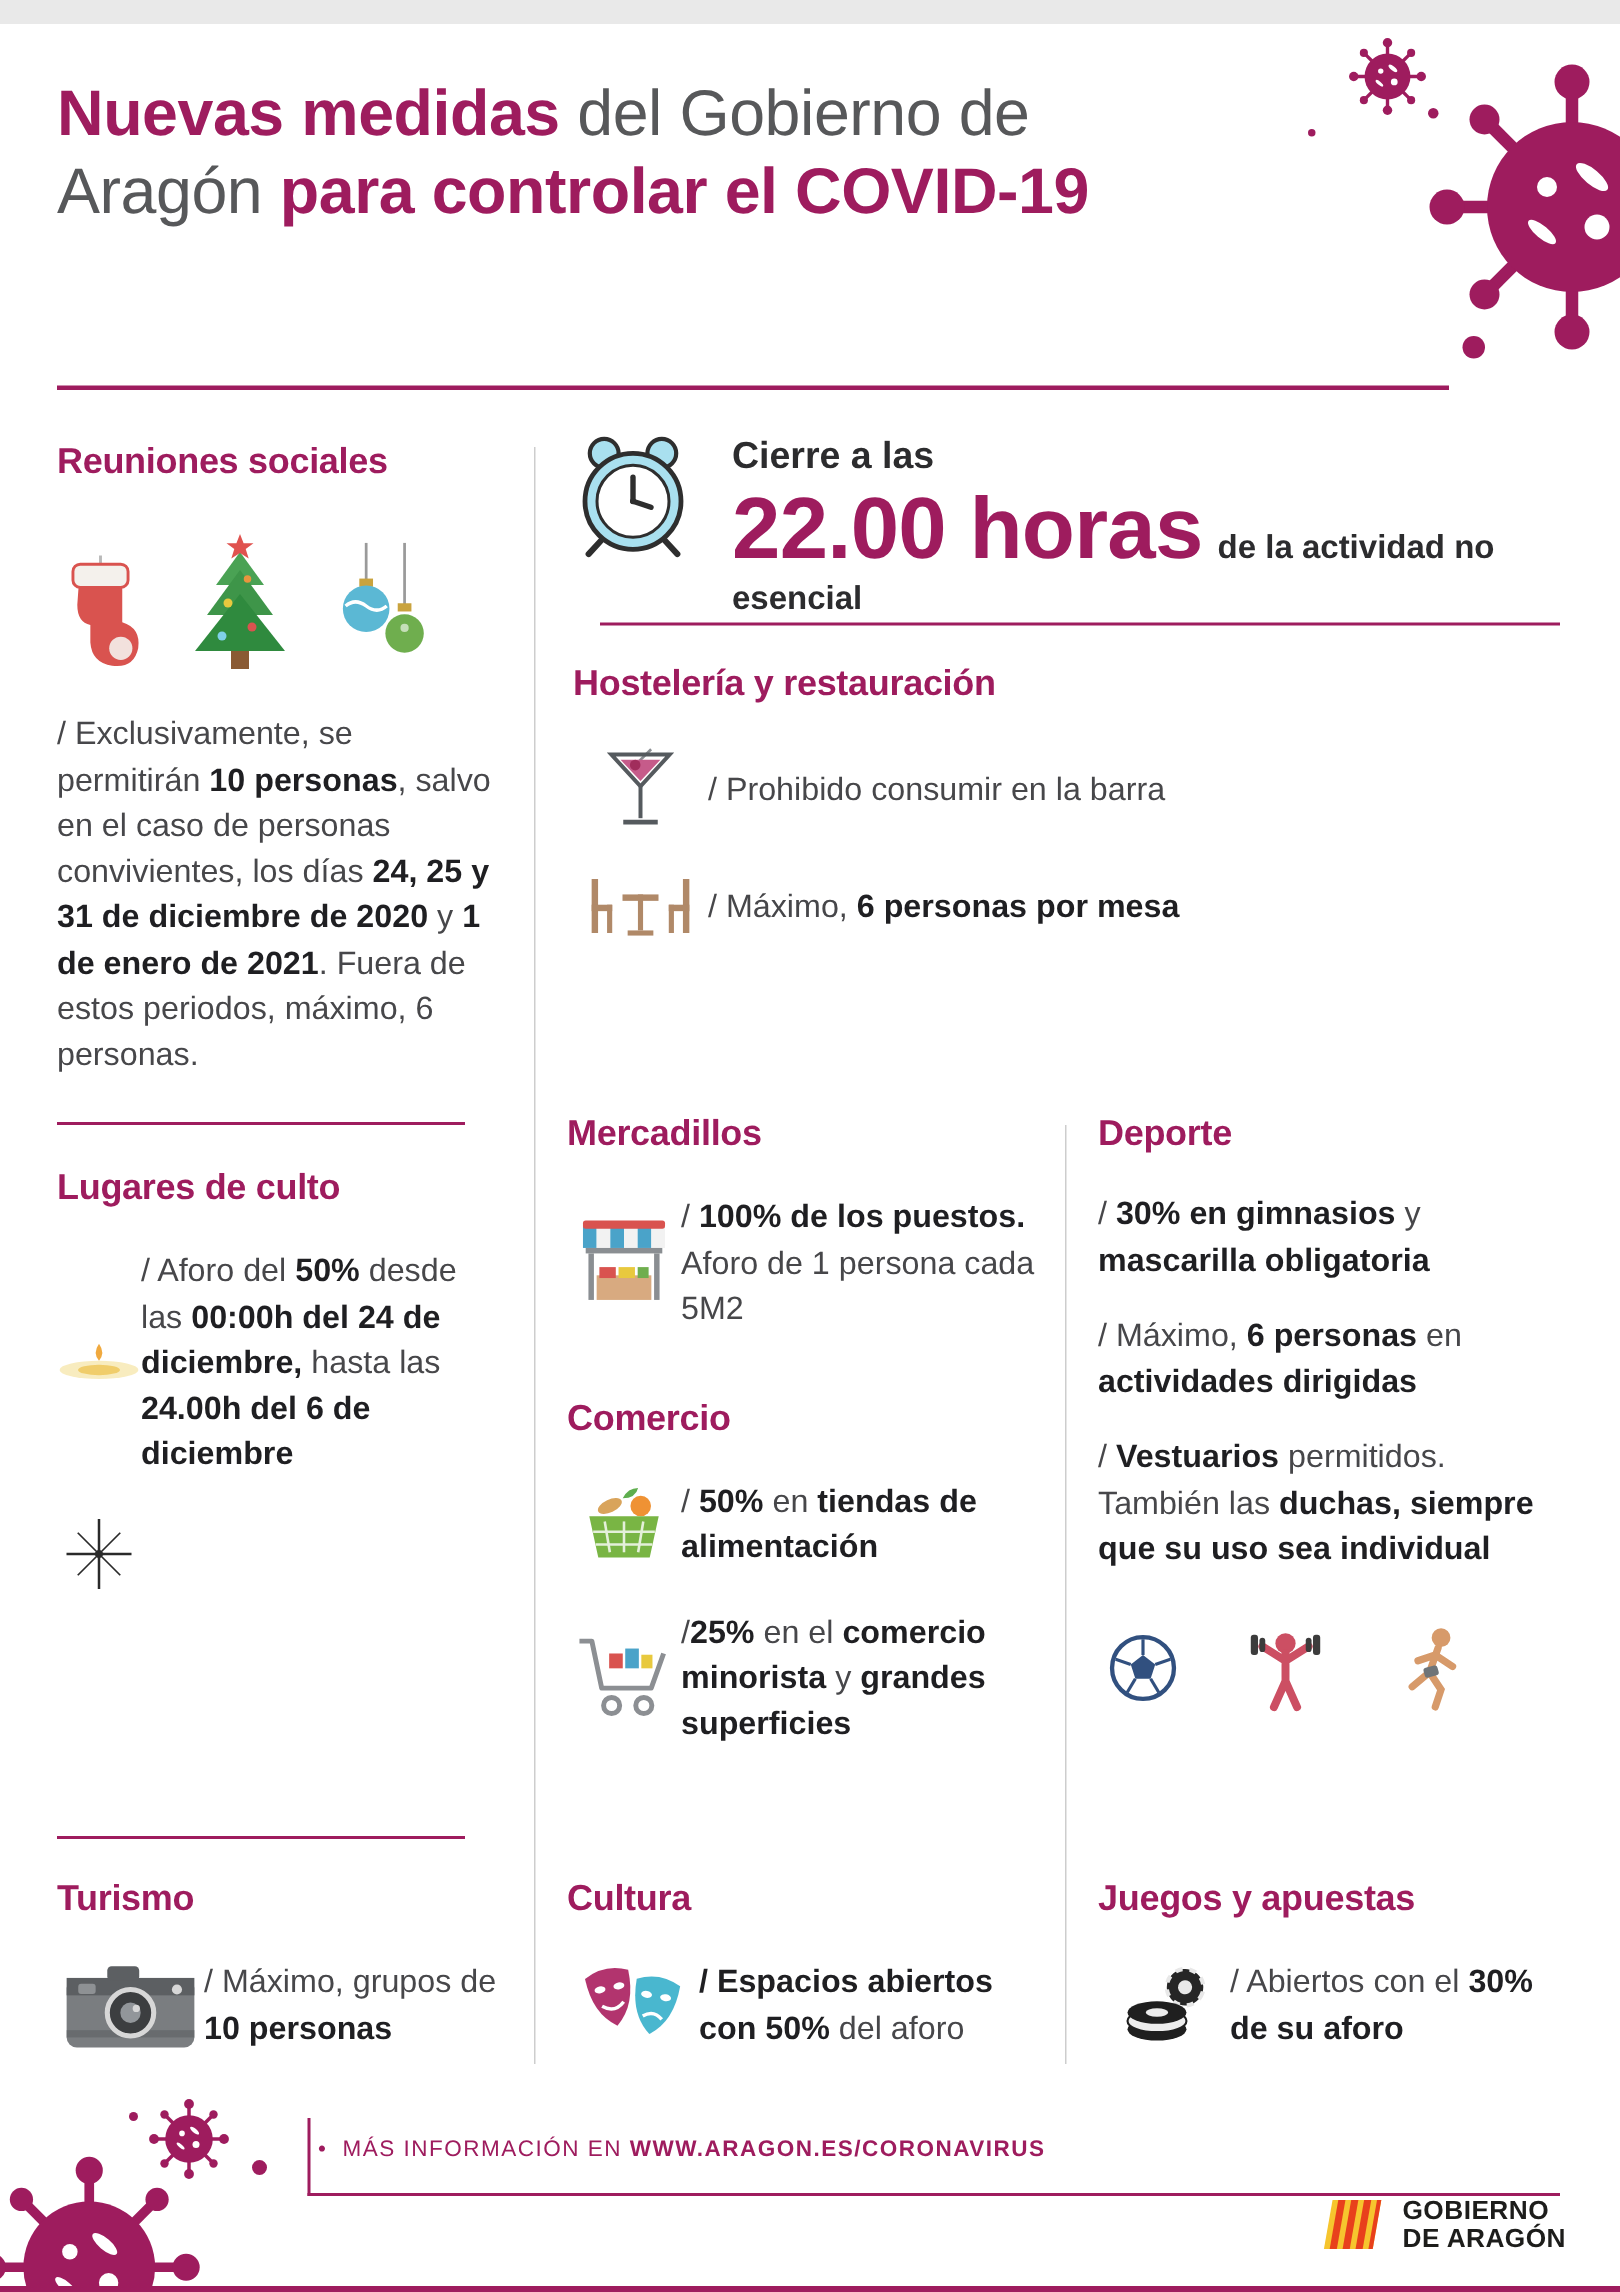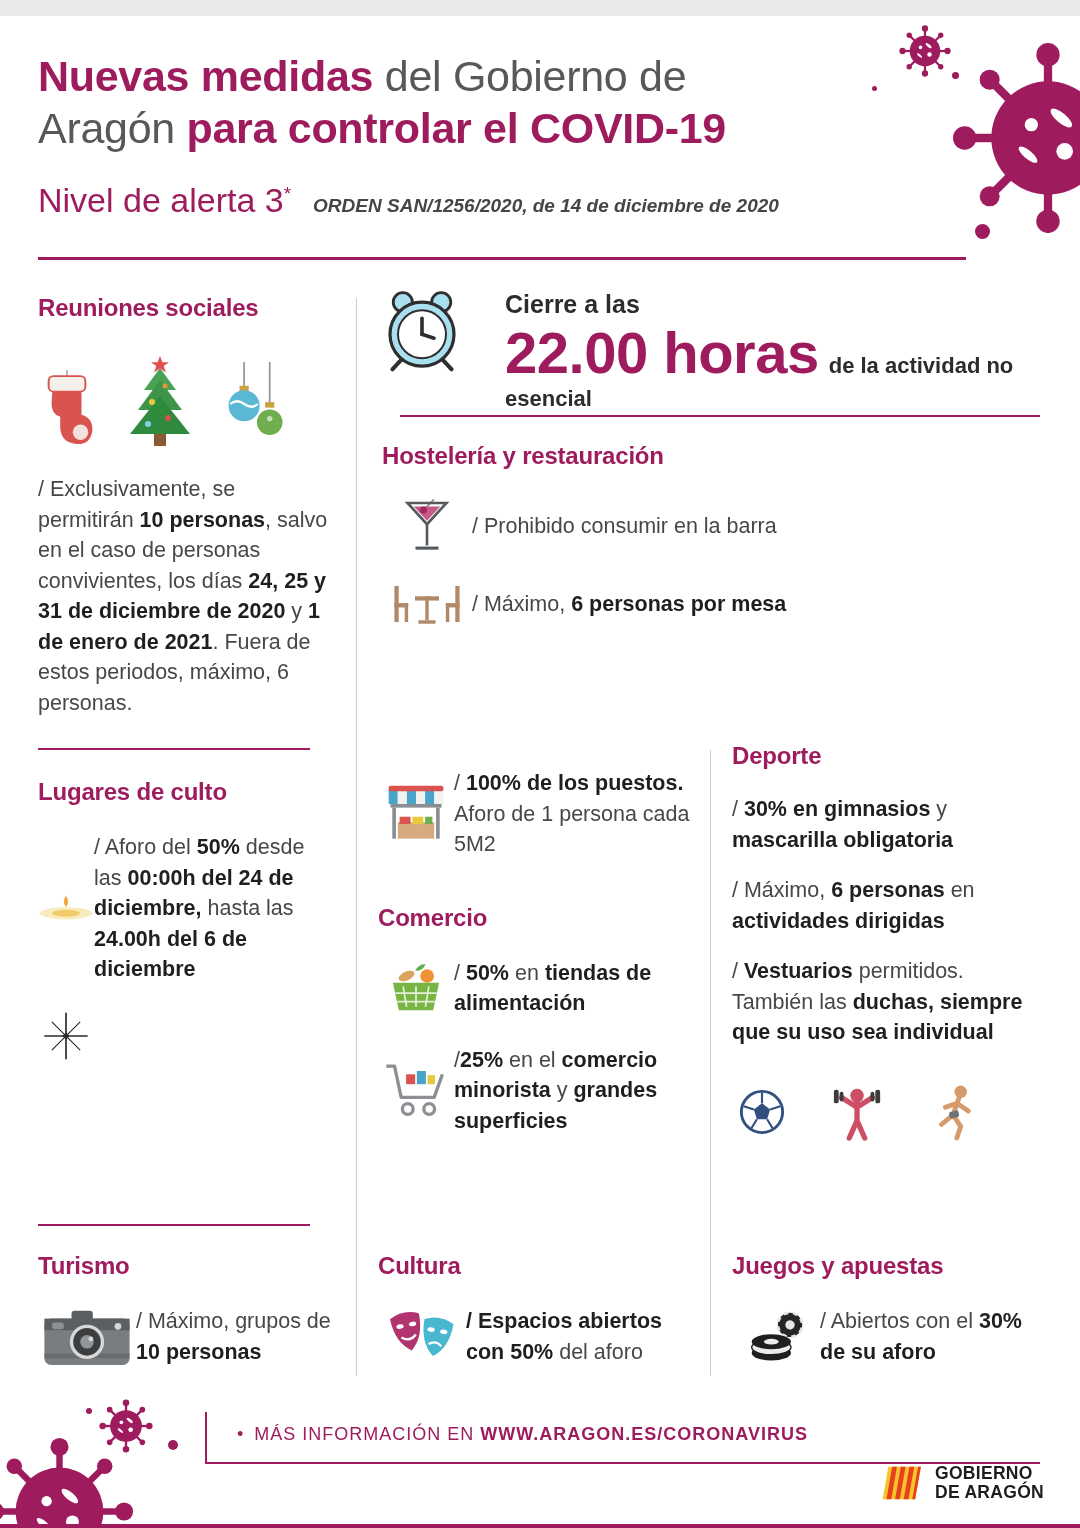--- a/index.html
+++ b/index.html
@@ -46,21 +46,21 @@
   .xmas-row{display:flex;align-items:flex-end;gap:24px;margin:22px 0 24px;height:106px;}
   .ic-stocking{width:58px;height:82px;}
   .ic-tree{width:80px;height:96px;}
   .ic-baubles{width:64px;height:92px;}
   .ic-candle{width:56px;height:40px;}
   .ic-star{width:50px;height:50px;}
 
   .turismo{position:absolute;left:38px;top:1236px;width:300px;}
   .ic-camera{width:90px;height:60px;}
 
-  .banner{position:absolute;left:382px;top:272px;width:658px;display:flex;gap:43px;align-items:flex-start;}
+  .banner{position:absolute;left:382px;top:272px;width:658px;display:flex;gap:26px;align-items:flex-start;}
   .ic-clock{width:80px;height:86px;flex:0 0 auto;}
   .banner-lead{font-size:25px;font-weight:bold;color:#2c2c2e;margin-top:2px;}
   .banner-time{font-size:58px;font-weight:bold;color:var(--accent);letter-spacing:-0.5px;}
   .banner-tail{font-size:22px;font-weight:bold;color:#2c2c2e;margin-left:10px;}
 
   .hosteleria{position:absolute;left:382px;top:426px;width:658px;}
   .ic-cloche{width:64px;height:48px;}
   .ic-cocktail{width:46px;height:60px;}
   .ic-table{width:72px;height:44px;}
 
@@ -90,21 +90,21 @@
   .dot{position:absolute;border-radius:50%;background:var(--accent);}
   .dot-a{left:952px;top:56px;width:7px;height:7px;}
   .dot-b{left:975px;top:208px;width:15px;height:15px;}
   .dot-c{left:872px;top:70px;width:5px;height:5px;}
   .dot-d{left:86px;top:1392px;width:6px;height:6px;}
   .dot-e{left:168px;top:1424px;width:10px;height:10px;}
 
   
   .frule-v{position:absolute;left:205px;top:1396px;width:2px;height:52px;background:var(--accent);}
   .frule-h{position:absolute;left:205px;top:1446px;width:835px;height:2px;background:var(--accent);}
-  .footer-info{position:absolute;left:237px;top:1408px;font-size:18px;letter-spacing:1px;color:var(--accent);}
+  .footer-info{position:absolute;left:212px;top:1408px;font-size:15px;letter-spacing:1px;color:var(--accent);}
   .f-bullet{margin-right:10px;}
   .f-url{font-weight:bold;}
   .logo{position:absolute;right:36px;top:1448px;display:flex;align-items:center;gap:9px;}
   .ic-flag{width:44px;height:38px;}
   .logo-text{display:flex;flex-direction:column;font-size:17.5px;font-weight:bold;line-height:1.1;color:#1d1d1b;letter-spacing:0.3px;}
   .bottom-bar{position:absolute;left:0;bottom:0;width:100%;height:20px;background:var(--accent);}
 </style>
 </head>
 <body>
 
@@ -349,24 +349,20 @@
 </defs>
 </svg>
 
 <div class="page">
 
   <header class="header">
     <h1 class="title">
       <span class="line"><span class="t-accent">Nuevas medidas</span><span class="t-gray"> del Gobierno de</span></span>
       <span class="line"><span class="t-gray">Aragón </span><span class="t-accent">para controlar el COVID-19</span></span>
     </h1>
-    <div class="alert-row">
-      <span class="alert-level"><span>Nivel de alerta 3</span><span class="alert-mark">*</span></span>
-      <span class="order-ref">ORDEN SAN/1256/2020, de 14 de diciembre de 2020</span>
-    </div>
   </header>
   <div class="header-rule"></div>
 
   <svg class="virus virus-top-big">
       <use href="#sym-virus"></use>
     </svg>
   <svg class="virus virus-top-small">
       <use href="#sym-virus"></use>
     </svg>
   <span class="dot dot-a"></span>
@@ -448,20 +444,21 @@
       <span class="icon-col w86">
           <svg class="ic-table">
             <use href="#sym-table"></use>
           </svg>
         </span>
       <p class="body rich"><span>/ Máximo, </span><span class="b">6 personas por mesa</span></p>
     </div>
   </section>
 
   <section class="col-mid">
+    <h2 class="sec-h">Mercadillos</h2>
     <div class="icon-item">
       <span class="icon-col w72">
           <svg class="ic-market">
             <use href="#sym-market"></use>
           </svg>
         </span>
       <p class="body rich"><span>/ </span><span class="b">100% de los puestos.</span><span> Aforo de 1 persona cada 5M2</span></p>
     </div>
     <h2 class="sec-h mt40">Comercio</h2>
     <div class="icon-item">

